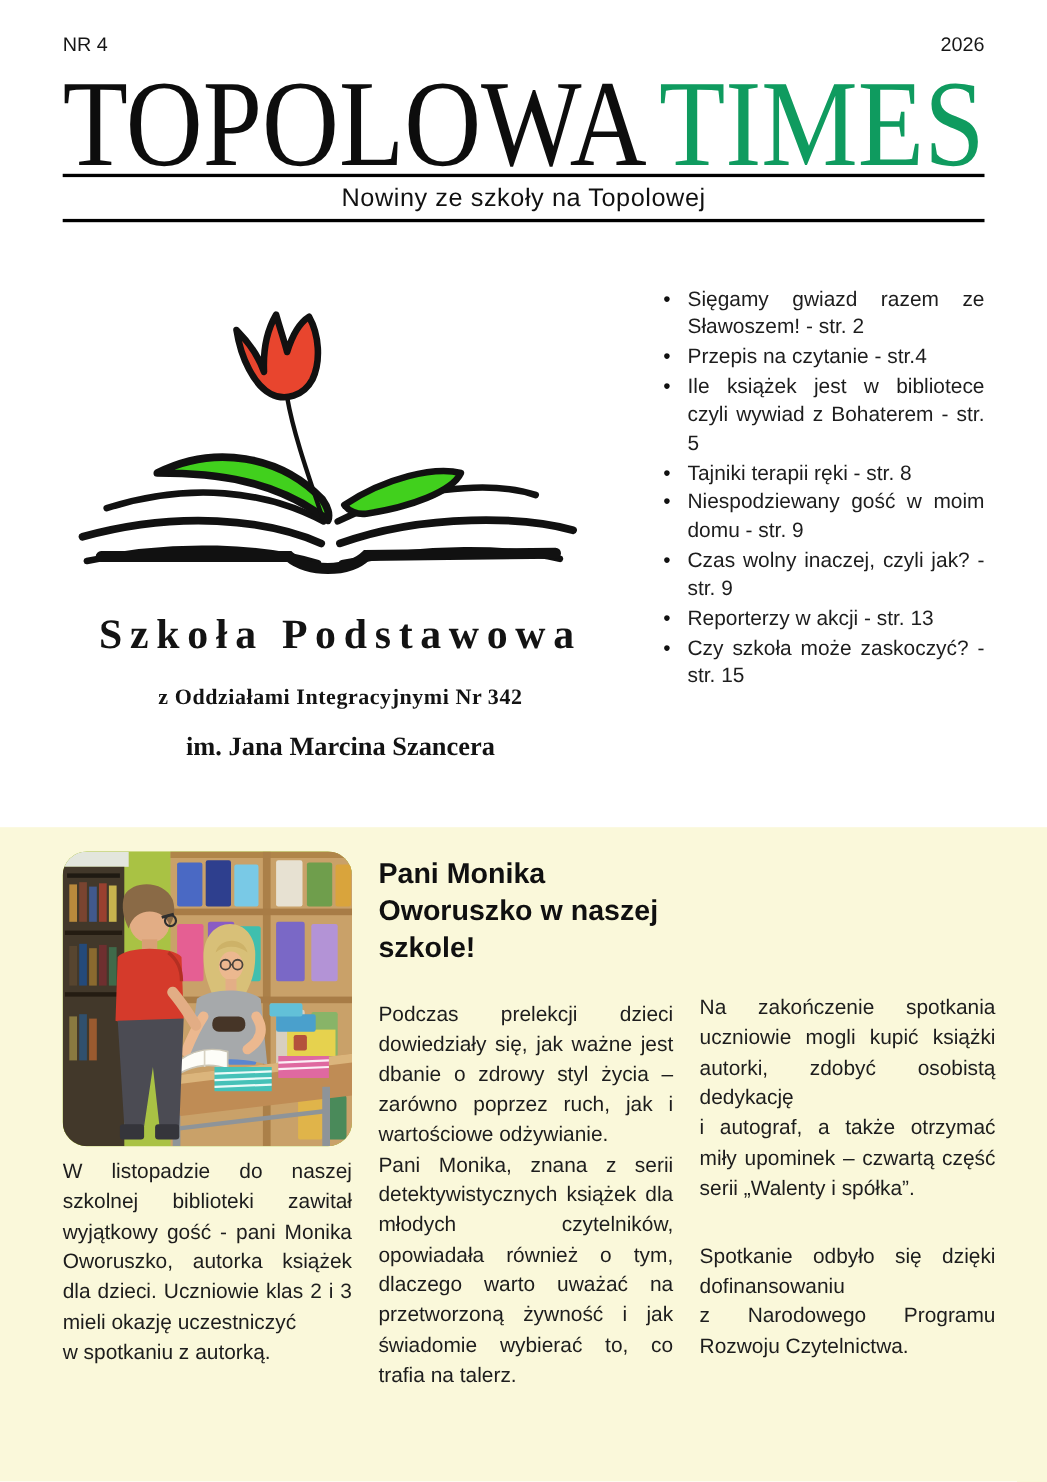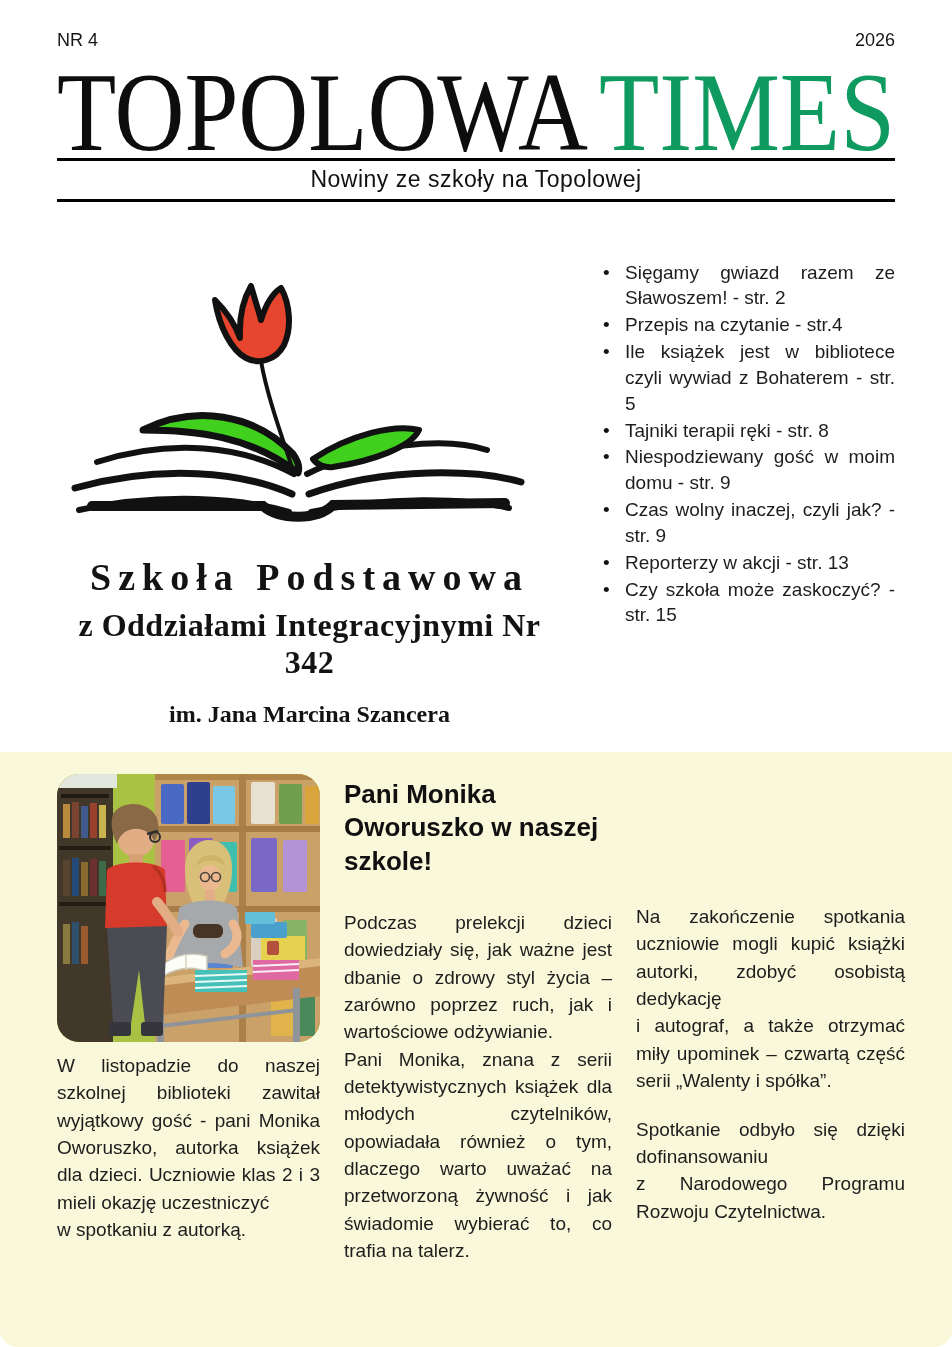--- a/index.html
+++ b/index.html
@@ -3,21 +3,20 @@
 <meta charset="utf-8">
 <style>
   html,body { margin:0; padding:0; background:#ffffff; }
   .page {
     position:relative;
     width:952px; height:1347px;
     background:#ffffff;
     font-family:"Liberation Sans", sans-serif;
     color:#1d1d1d;
     overflow:hidden;
-    border-radius:17px;
   }
   
   .top-row {
     display:flex; justify-content:space-between;
     padding:30px 57px 0 57px;
     font-size:18px; color:#161616; line-height:1.2;
   }
   
   .masthead { padding:0 57px; margin-top:10px; }
   .mast-svg { display:block; }
@@ -42,21 +41,21 @@
   }
   .left-col { width:505px; }
   .logo-svg { display:block; margin:56px 0 0 10px; }
   .school-name {
     text-align:center;
     font-family:"Liberation Serif", serif;
     font-weight:bold; color:#131313;
     margin-top:12px;
   }
   .school-l1 { font-size:38px; letter-spacing:7px; }
-  .school-l2 { font-size:32px; letter-spacing:0.5px; margin-top:8px; }
+  .school-l2 { font-size:20px; letter-spacing:0.5px; margin-top:24px; }
   .school-l3 { font-size:24px; margin-top:20px; }
   
   .right-col { width:296px; padding-top:28px; }
   .toc-heading {
     margin:0;
     font-size:36px; font-weight:bold;
     color:#1b5a96; line-height:1.18;
     letter-spacing:-0.5px;
     white-space:pre-line;
   }
@@ -99,21 +98,21 @@
   .body-text {
     margin:0;
     font-size:19px; line-height:1.44;
     text-align:justify;
     white-space:pre-line;
     color:#1d1d1d;
   }
   .f-col1 .body-text { margin-top:10px; }
   .f-col2 .body-text { margin-top:31px; }
   .f-col3 { padding-top:129px; }
-  .f-col3 .p-gap { margin-top:21px; }
+  .f-col3 .p-gap { margin-top:34px; }
 </style>
 </head>
 <body>
 
 <div class="page">
 
   <header class="top-row">
     <span>NR 4</span>
     <span>2026</span>
   </header>

